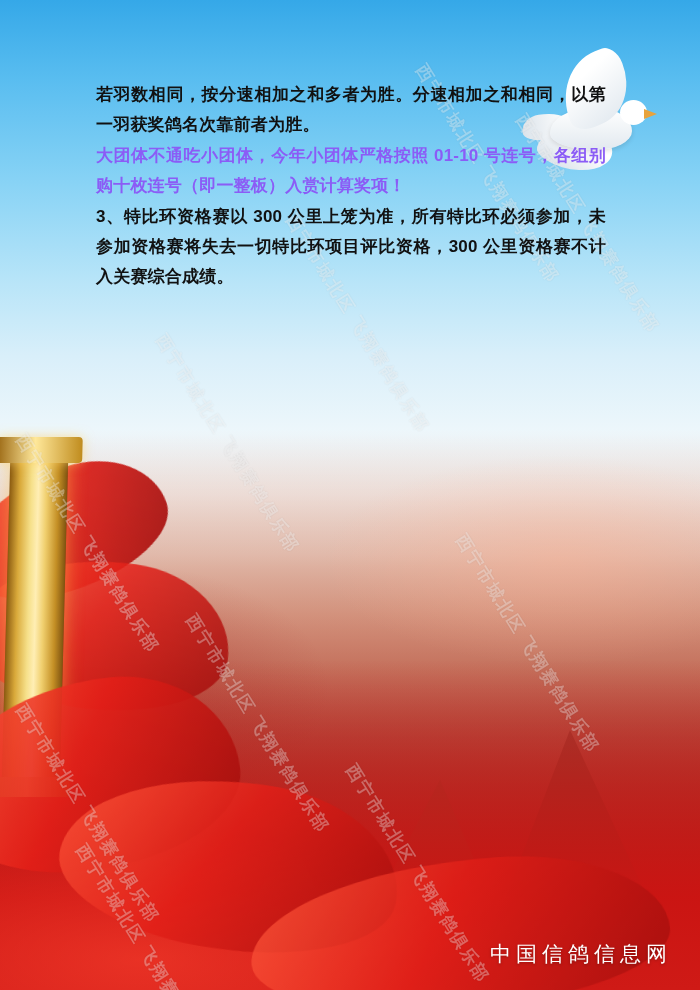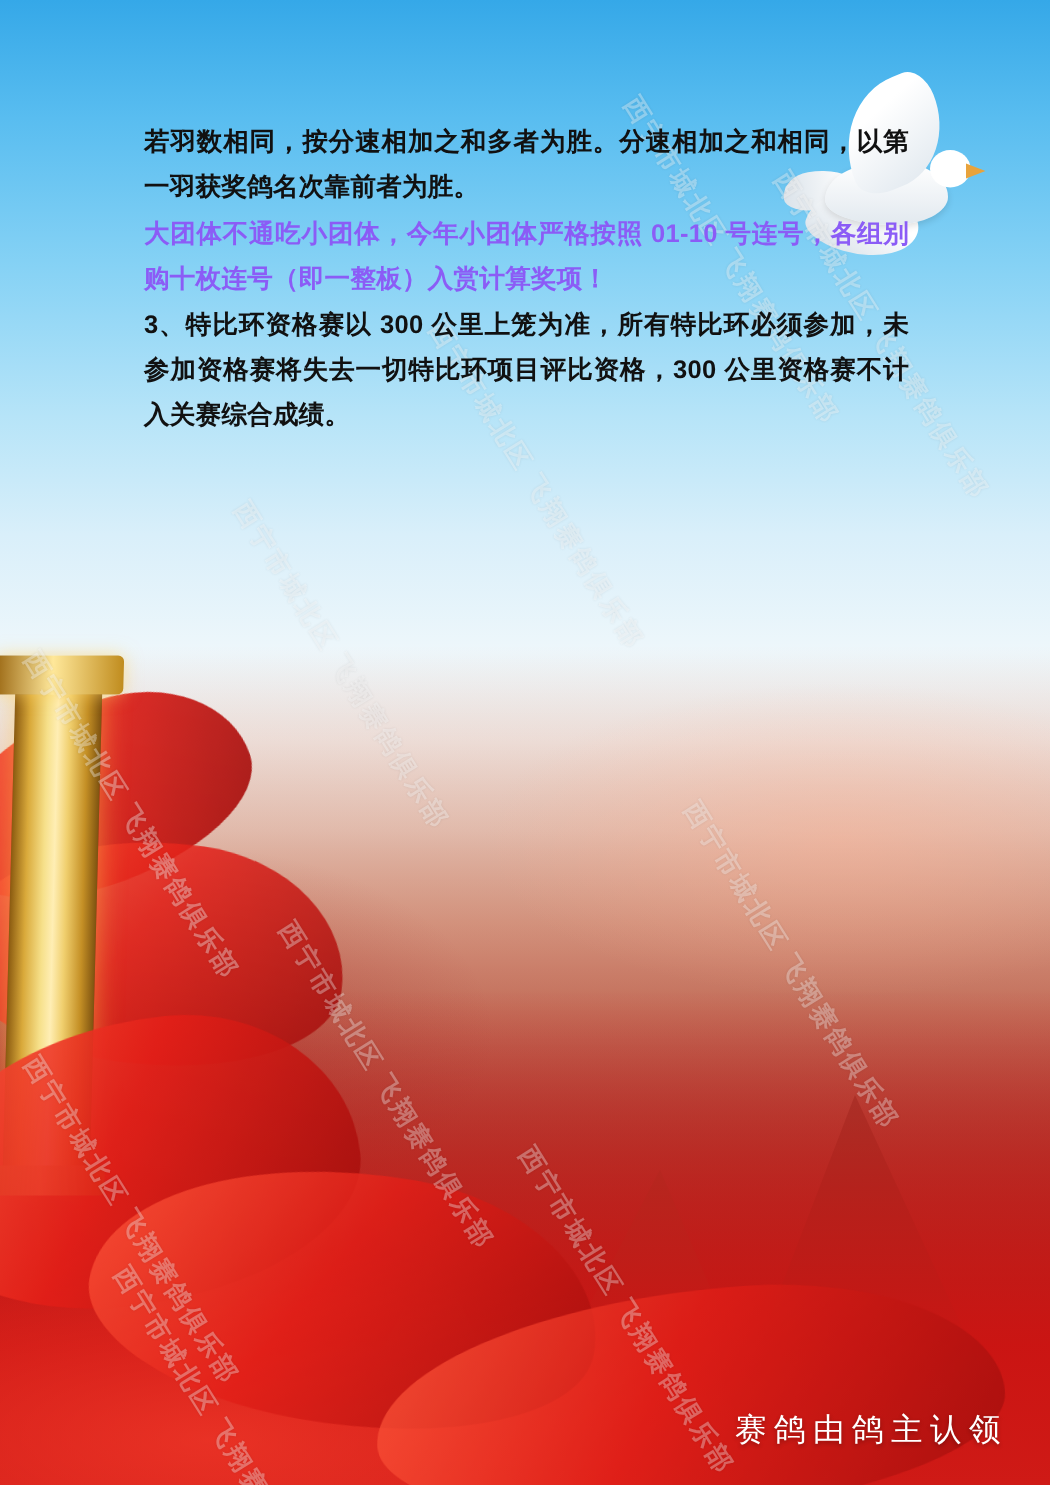--- a/index.html
+++ b/index.html
@@ -318,16 +318,16 @@
   <div class="wm dark wm9">西宁市城北区 飞翔赛鸽俱乐部</div>
   <div class="wm dark wm10">西宁市城北区 飞翔赛鸽俱乐部</div>
 
   <div class="content">
     <p>若羽数相同，按分速相加之和多者为胜。分速相加之和相同，以第一羽获奖鸽名次靠前者为胜。</p>
     <p class="highlight">大团体不通吃小团体，今年小团体严格按照 01-10 号连号，各组别购十枚连号（即一整板）入赏计算奖项！</p>
     <p>3、特比环资格赛以 300 公里上笼为准，所有特比环必须参加，未参加资格赛将失去一切特比环项目评比资格，300 公里资格赛不计入关赛综合成绩。</p>
   </div>
 
   <div class="footer-brand">
-    <div class="brand-sub">赛鸽由鸽主认领</div>
+    <div class="brand-sub">中国信鸽信息网</div>
   </div>
 
 </div>
 
 </body></html>

